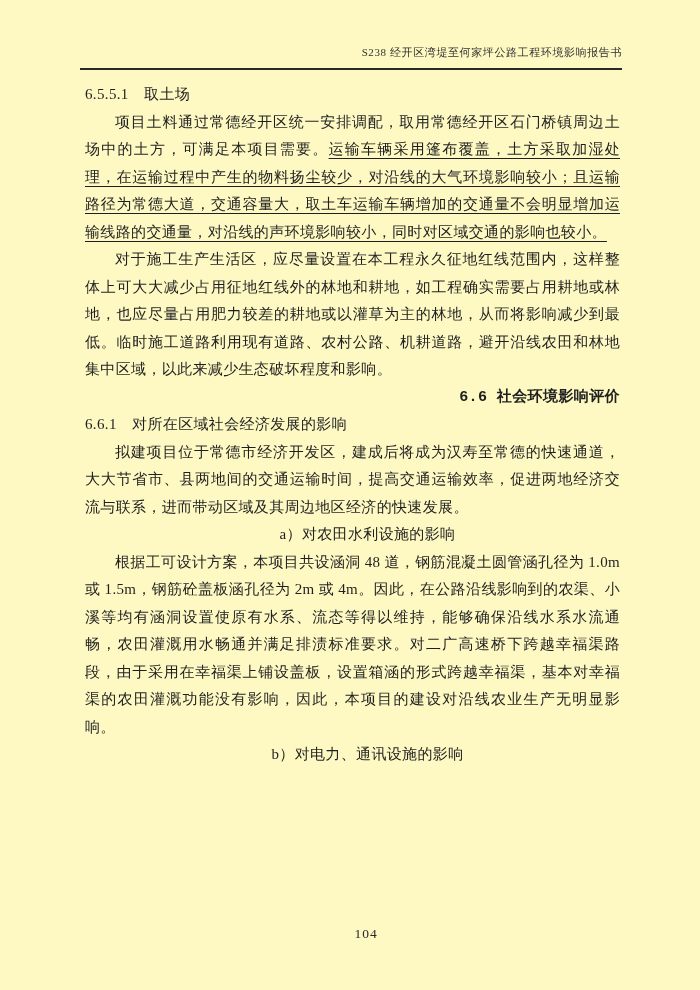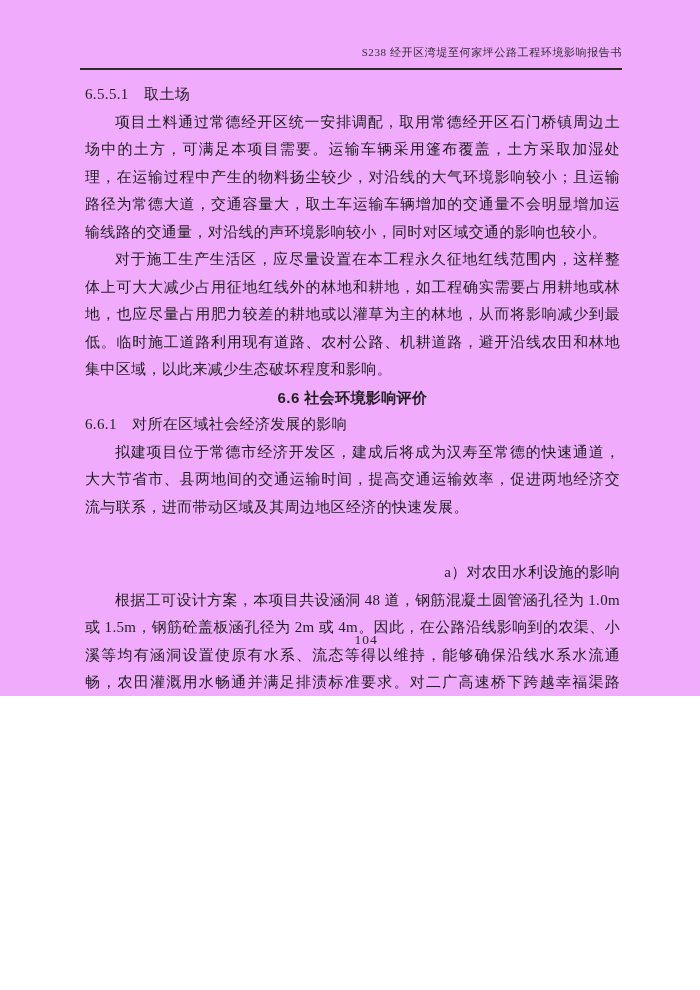--- a/index.html
+++ b/index.html
@@ -3,23 +3,23 @@
 <meta charset="utf-8">
 <style>
   html, body {
     margin: 0;
     padding: 0;
     background: #ffffff;
   }
   .page {
     position: relative;
     width: 700px;
-    height: 696px;
+    height: 990px;
     margin: 0 auto;
-    background: #f0abfc;
+    background: #fef9c3;
     color: #1f1f1f;
     font-family: "Liberation Serif", "DejaVu Serif", serif;
     overflow: hidden;
   }
   .running-head {
     margin: 45px 78px 0 80px;
     padding-bottom: 9px;
     border-bottom: 2px solid #2a2a2a;
     text-align: right;
     font-size: 11px;
@@ -41,35 +41,35 @@
     font-size: 15px;
   }
   h3.hnum {
     white-space: pre-wrap;
     text-align: left;
   }
   h3.first {
     margin-top: 11px;
   }
   h2.hbold {
-    font-family: Liberation Sans, sans-serif;
+    font-family: Liberation Mono, monospace;
     font-weight: 700;
     font-size: 15px;
     letter-spacing: 0.4px;
-    text-align: center;
+    text-align: right;
   }
   p.indent {
     text-indent: 2em;
   }
   p.item {
     text-indent: 2em;
-    text-align: right;
-    margin-top: 38px;
+    text-align: center;
   }
   .ul {
+    text-decoration: underline;
     text-underline-offset: 4px;
     text-decoration-thickness: 1px;
     margin-top: 44px;
   }
   .page-number {
     position: absolute;
     bottom: 48px;
     left: 16px;
     width: 100%;
     text-align: center;

